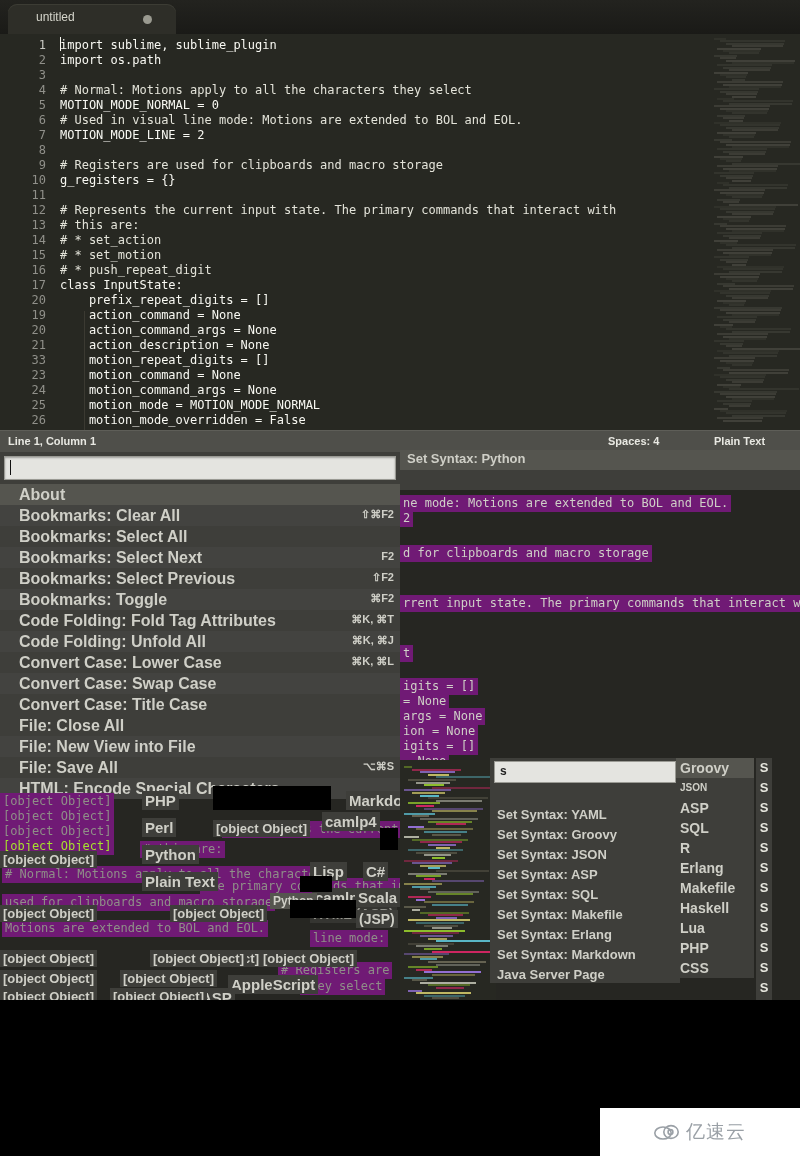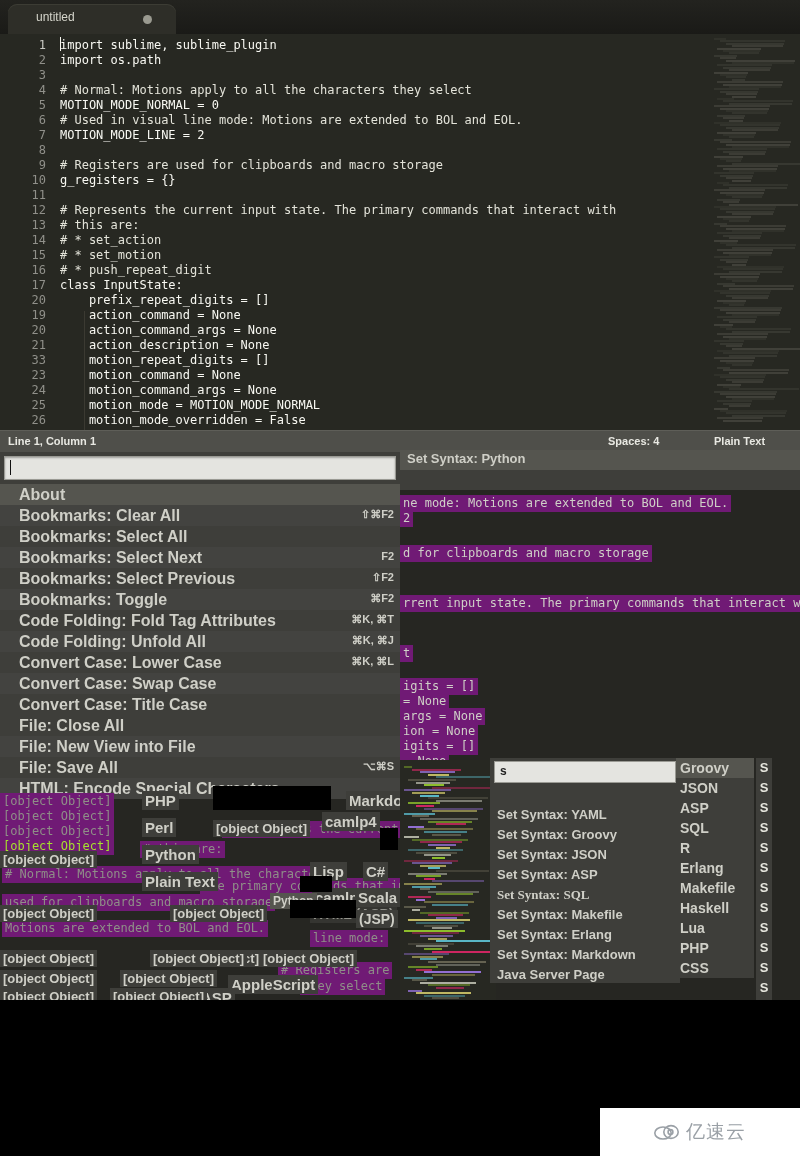--- a/index.html
+++ b/index.html
@@ -549,40 +549,40 @@
       </div>
       <div class="row" style="top: 68px;">
         <span class="lbl">Set Syntax: Groovy</span>
       </div>
       <div class="row" style="top: 88px;">
         <span class="lbl">Set Syntax: JSON</span>
       </div>
       <div class="row" style="top: 108px;">
         <span class="lbl">Set Syntax: ASP</span>
       </div>
-      <div class="row" style="top: 128px; font-family: Liberation Serif, serif;">
+      <div class="row" style="top: 128px;">
         <span class="lbl">Set Syntax: SQL</span>
       </div>
       <div class="row" style="top: 148px;">
         <span class="lbl">Set Syntax: Makefile</span>
       </div>
       <div class="row" style="top: 168px;">
         <span class="lbl">Set Syntax: Erlang</span>
       </div>
       <div class="row" style="top: 188px;">
         <span class="lbl">Set Syntax: Markdown</span>
       </div>
       <div class="row" style="top: 208px;">
         <span class="lbl">Java Server Page</span>
       </div>
     </div>
 
   <div id="syntax-col" style="position:absolute;left:676px;top:758px;width:78px;background:#3e3e3a;">
       <div style="height: 20px; font-size: 14px; font-weight: bold; color: rgb(207, 207, 199); padding-left: 4px; line-height: 20px; background: rgb(85, 85, 79);">Groovy</div>
-      <div style="height: 20px; font-size: 14px; font-weight: bold; color: rgb(207, 207, 199); padding-left: 4px; line-height: 20px;">JSON</div>
+      <div style="height: 20px; font-size: 10px; font-weight: bold; color: rgb(207, 207, 199); padding-left: 4px; line-height: 20px;">JSON</div>
       <div style="height: 20px; font-size: 14px; font-weight: bold; color: rgb(207, 207, 199); padding-left: 4px; line-height: 20px;">ASP</div>
       <div style="height: 20px; font-size: 14px; font-weight: bold; color: rgb(207, 207, 199); padding-left: 4px; line-height: 20px;">SQL</div>
       <div style="height: 20px; font-size: 14px; font-weight: bold; color: rgb(207, 207, 199); padding-left: 4px; line-height: 20px;">R</div>
       <div style="height: 20px; font-size: 14px; font-weight: bold; color: rgb(207, 207, 199); padding-left: 4px; line-height: 20px;">Erlang</div>
       <div style="height: 20px; font-size: 14px; font-weight: bold; color: rgb(207, 207, 199); padding-left: 4px; line-height: 20px;">Makefile</div>
       <div style="height: 20px; font-size: 14px; font-weight: bold; color: rgb(207, 207, 199); padding-left: 4px; line-height: 20px;">Haskell</div>
       <div style="height: 20px; font-size: 14px; font-weight: bold; color: rgb(207, 207, 199); padding-left: 4px; line-height: 20px;">Lua</div>
       <div style="height: 20px; font-size: 14px; font-weight: bold; color: rgb(207, 207, 199); padding-left: 4px; line-height: 20px;">PHP</div>
       <div style="height: 20px; font-size: 14px; font-weight: bold; color: rgb(207, 207, 199); padding-left: 4px; line-height: 20px;">CSS</div>
     </div>

